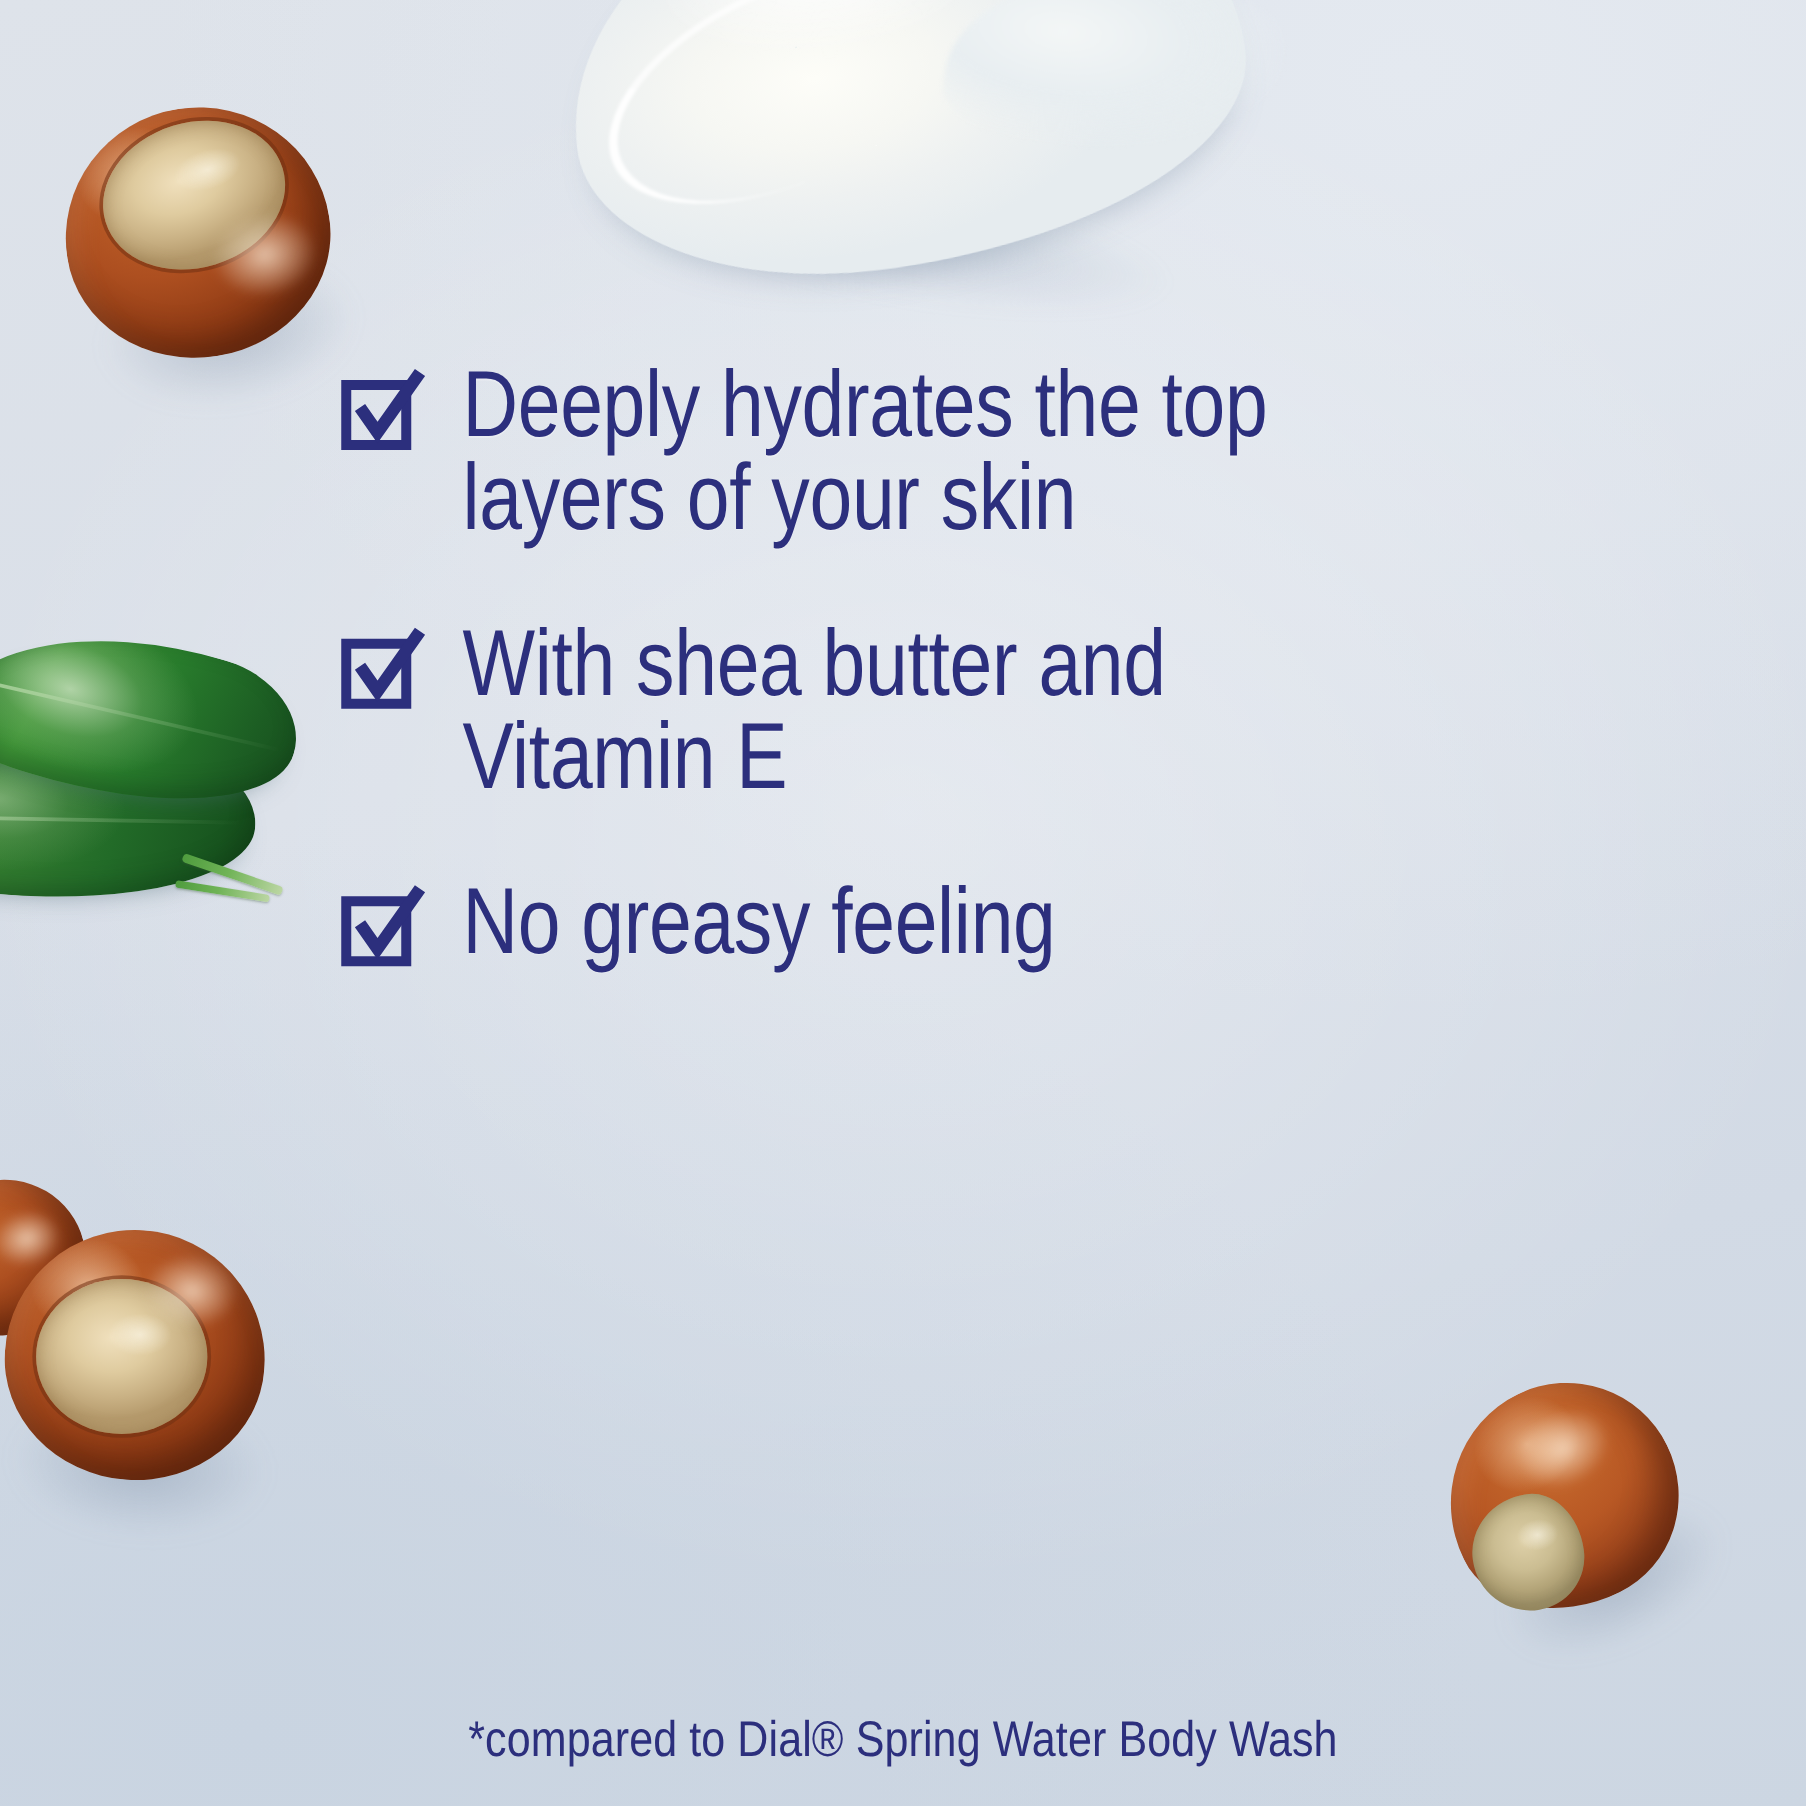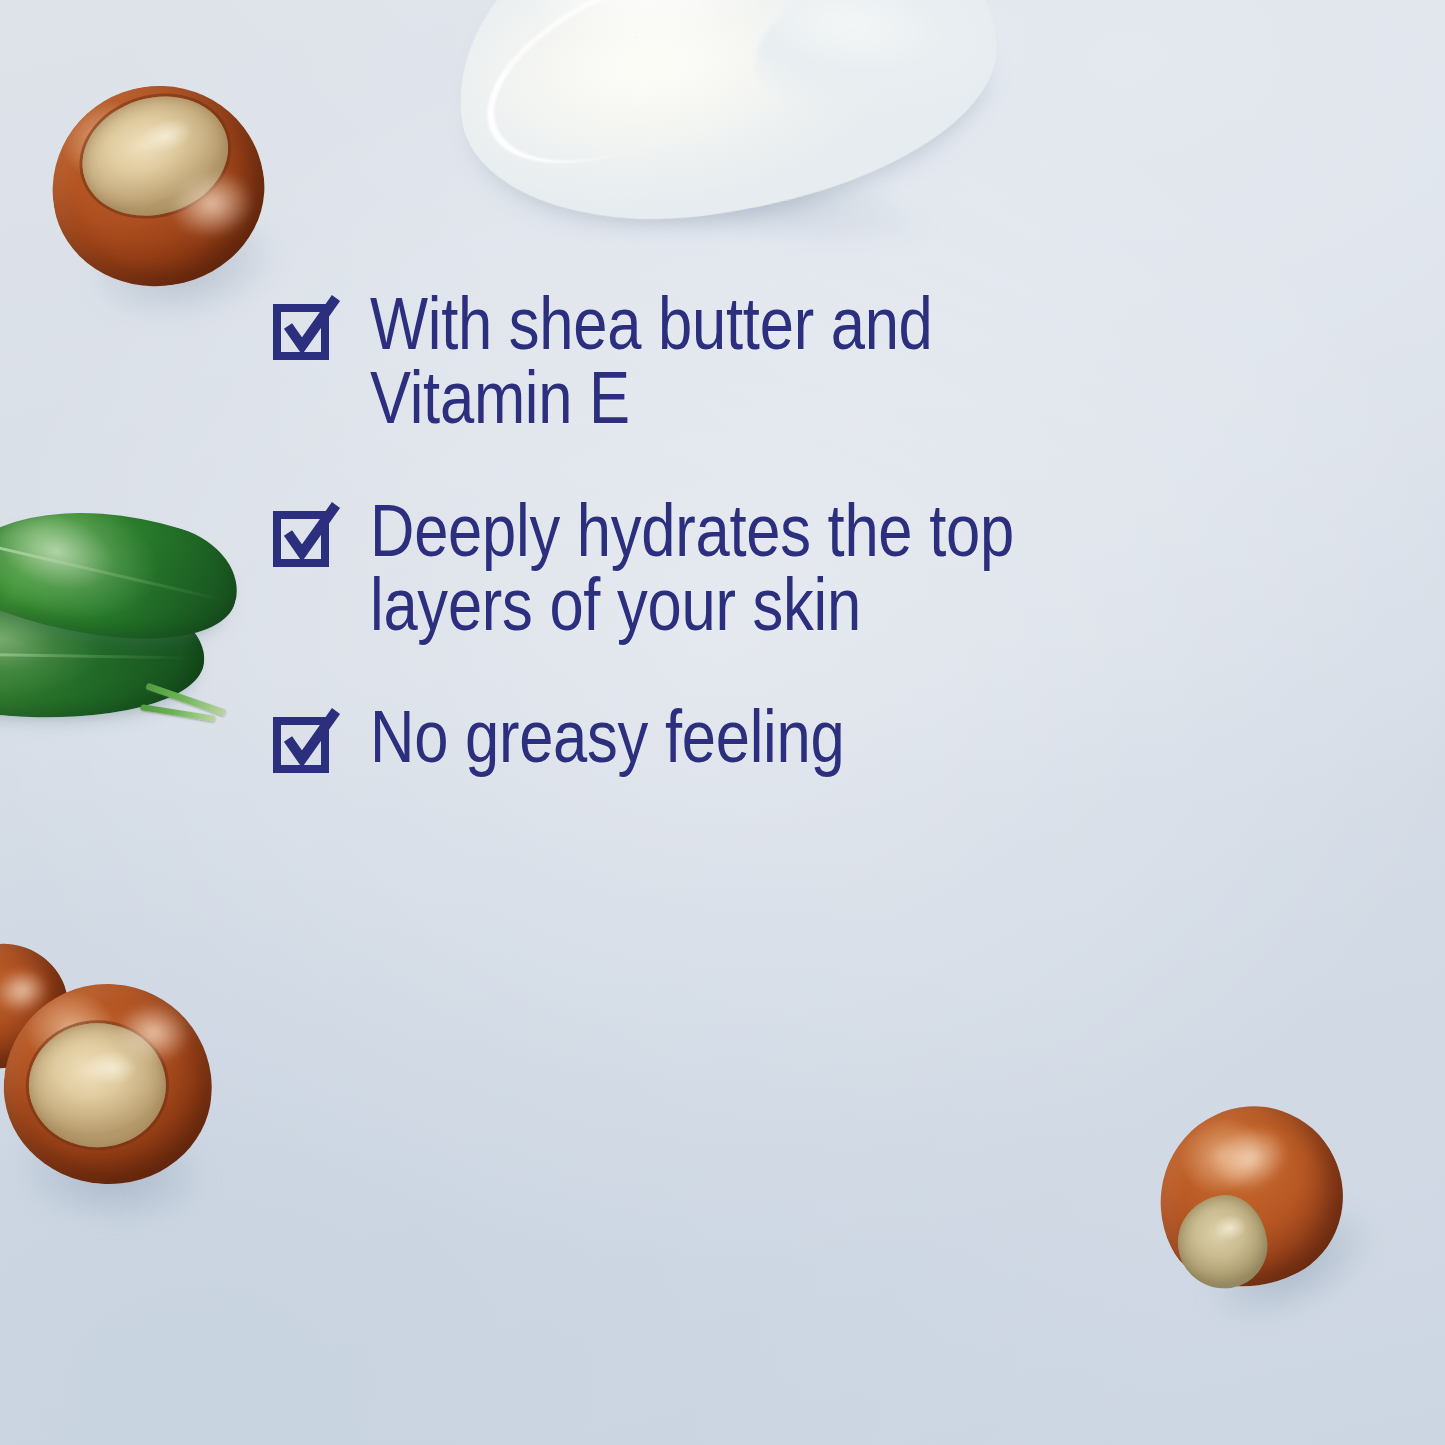--- a/index.html
+++ b/index.html
@@ -345,43 +345,46 @@
 
     <div class="benefits">
 
       <div class="benefit">
         <span class="check-icon">
           <svg viewBox="0 0 72 68" xmlns="http://www.w3.org/2000/svg">
             <rect x="5" y="14" width="48" height="48" fill="none" stroke="#2c2f7d" stroke-width="8"></rect>
             <path d="M16 32 L30 52 L64 4" fill="none" stroke="#2c2f7d" stroke-width="10" stroke-linecap="butt" stroke-linejoin="miter"></path>
           </svg>
         </span>
-        <div class="benefit-text">With shea butter and
-Vitamin E</div>
+        <div class="benefit-text">Deeply hydrates the top
+layers of your skin</div>
       </div>
 
       <div class="benefit">
         <span class="check-icon">
           <svg viewBox="0 0 72 68" xmlns="http://www.w3.org/2000/svg">
             <rect x="5" y="14" width="48" height="48" fill="none" stroke="#2c2f7d" stroke-width="8"></rect>
             <path d="M16 32 L30 52 L64 4" fill="none" stroke="#2c2f7d" stroke-width="10" stroke-linecap="butt" stroke-linejoin="miter"></path>
           </svg>
         </span>
-        <div class="benefit-text">Deeply hydrates the top
-layers of your skin</div>
+        <div class="benefit-text">With shea butter and
+Vitamin E</div>
       </div>
 
 
       <div class="benefit">
         <span class="check-icon">
           <svg viewBox="0 0 72 68" xmlns="http://www.w3.org/2000/svg">
             <rect x="5" y="14" width="48" height="48" fill="none" stroke="#2c2f7d" stroke-width="8"></rect>
             <path d="M16 32 L30 52 L64 4" fill="none" stroke="#2c2f7d" stroke-width="10" stroke-linecap="butt" stroke-linejoin="miter"></path>
           </svg>
         </span>
         <div class="benefit-text">No greasy feeling</div>
       </div>
 
     </div>
 
+    <div class="footnote">
+      <span>*compared to Dial® Spring Water Body Wash</span>
+    </div>
 
   </div>
 </div>
 
 </body></html>

